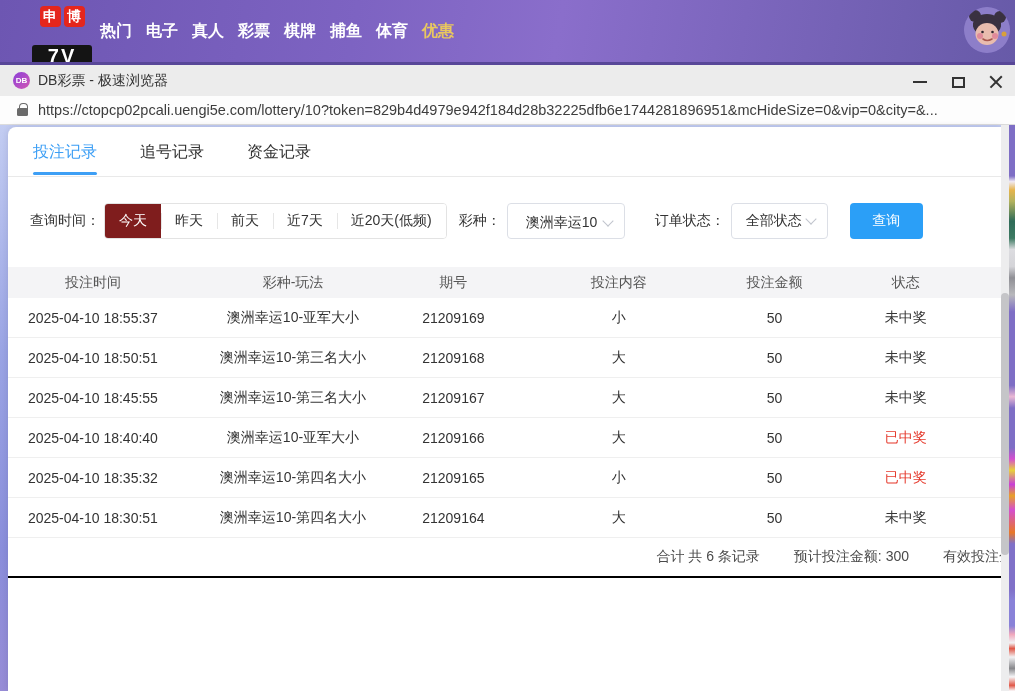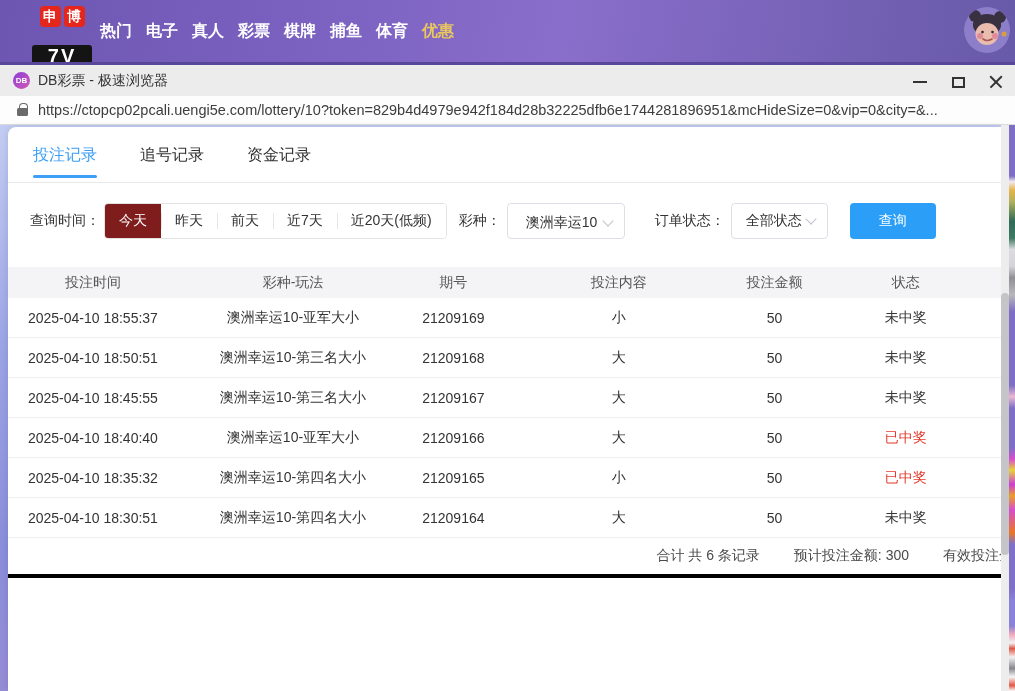--- a/index.html
+++ b/index.html
@@ -57,21 +57,21 @@
   .scroll-thumb { position:absolute; left:0; top:168px; width:8px; height:262px; background:#c5c5c8; border-radius:4px; }
   .right-strip { position:absolute; left:1009px; top:0; width:6px; height:566px;
     background:linear-gradient(180deg,
       #7e6ec5 0%, #7e6ec5 9%, #efe9f2 10%, #e6b44c 11.5%, #b2b25e 13.5%, #2f6b58 17%, #3d7a62 20%,
       #dcdce0 22%, #d4d4d8 25%, #8f8f95 27%, #b8b8bc 30%, #7e6ec5 33%, #7e6ec5 46%, #eab8d4 48%,
       #7e6ec5 50%, #7e6ec5 57%, #d44fd0 59%, #e8d23a 61%, #c83fd8 63.5%, #e8a028 65.5%, #d44fd0 68%,
       #e87828 72%, #8071c8 74%, #8071c8 82%, #8982d8 84%, #8982d8 88.5%, #f0a8bc 90%,
       #f2f2f4 91.5%, #e05848 92.5%, #f2f2f4 94%, #88888c 96%, #f6f6f8 97.5%, #e05848 99%, #fbfbfd 100%); }
 
   
-  .tabs { position:relative; height:56px; border-bottom:1px solid #e9e9e9; display:flex; align-items:center;
+  .tabs { position:relative; height:50px; border-bottom:1px solid #e9e9e9; display:flex; align-items:center;
     padding-left:25px; gap:43px; }
   .tab { font-size:16px; color:#333; cursor:pointer; position:relative; height:46px; line-height:46px; }
   .tab.active { color:#3d9ff5; }
   .tab.active::after { content:""; position:absolute; left:0; bottom:0; width:100%; height:3px;
     background:#3d9ff5; border-radius:2px; }
 
   
   .filters { position:absolute; left:0; top:76px; width:993px; height:36px; display:flex; align-items:center; }
   .f-label { font-size:14px; color:#333; white-space:nowrap; }
   .lbl-time { margin-left:22px; }
@@ -83,36 +83,36 @@
   .time-opt.active { background:#7f1d1d; color:#fff; }
   .time-opt.active::before { display:none; }
   .lbl-lottery { margin-left:12px; }
   .select { height:36px; border:1px solid #dcdfe6; border-radius:4px; background:#fff; display:flex;
     align-items:center; cursor:pointer; font-size:14px; color:#333; margin-left:6px; }
   .sel-lottery { width:118px; padding:4px 0 0 18px; }
   .sel-status { width:97px; padding:0 0 0 14px; }
   .chev { width:8px; height:8px; border-right:1.6px solid #c0c4cc; border-bottom:1.6px solid #c0c4cc;
     transform:rotate(45deg); margin:-4px 0 0 auto; margin-right:12px; }
   .lbl-status { margin-left:30px; }
-  .search-btn { margin-left:22px; width:86px; height:36px; background:#2b9ff7; color:#fff; border:none;
+  .search-btn { margin-left:22px; width:73px; height:36px; background:#2b9ff7; color:#fff; border:none;
     border-radius:4px; font-size:14px; cursor:pointer; font-family:inherit; }
 
   
   .table { position:absolute; left:0; top:140px; width:993px; }
   .t-row { display:flex; width:100%; }
   .t-head { height:31px; background:#f4f4f6; align-items:center; }
   .t-head .t-cell { color:#555; font-size:14px; }
   .t-body-row { height:40px; align-items:center; border-bottom:1px solid #efefef; background:#fff; }
   .t-cell { font-size:14px; color:#333; text-align:center; white-space:nowrap; overflow:hidden; }
   .c1{width:17.1%;} .c2{width:23.2%;} .c3{width:9.1%;} .c4{width:24.2%;} .c5{width:7.2%;} .c6{width:19.2%;}
   .t-cell.won { color:#e5392c; }
 
   
   .summary { position:absolute; left:0; top:411px; width:1005px; height:40px; display:flex;
-    align-items:center; justify-content:flex-end; gap:34px; border-bottom:4px solid #000000;
+    align-items:center; justify-content:flex-end; gap:34px; border-bottom:2px solid #000000;
     font-size:14px; color:#4a4a4a; white-space:nowrap; }
 </style>
 </head>
 <body>
 
 <div class="stage">
 
   <div class="topnav">
     <div class="logo">
       <div class="logo-badges">

